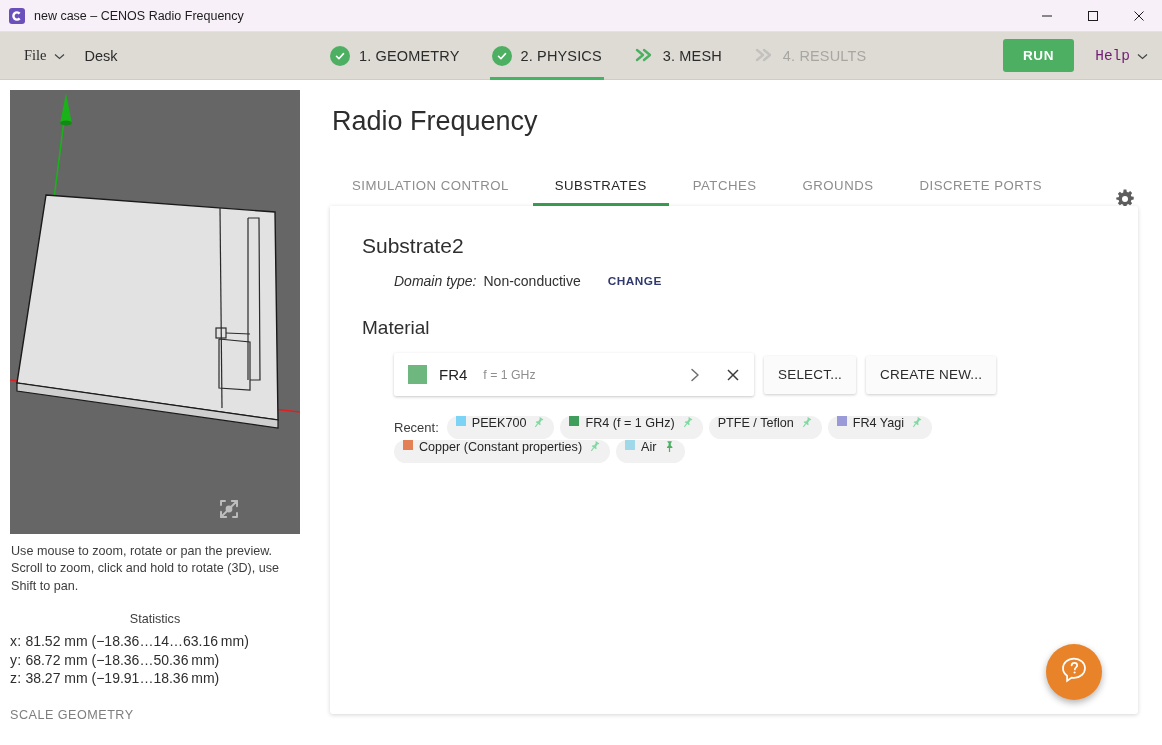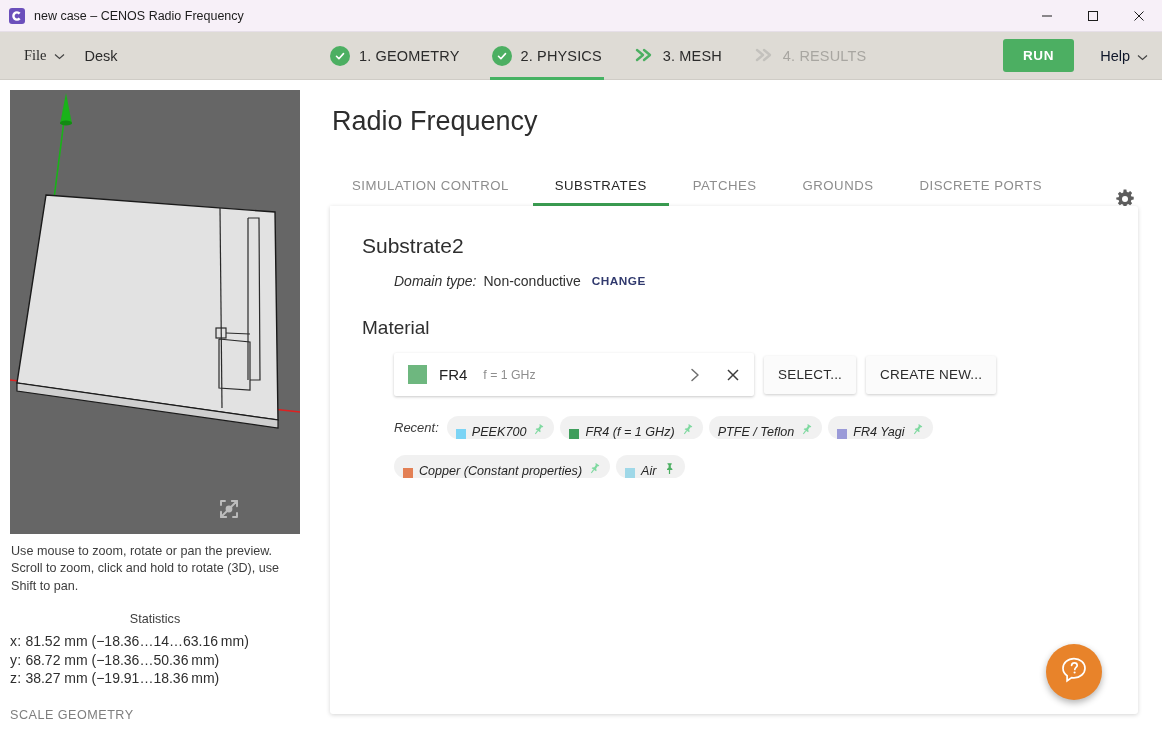--- a/index.html
+++ b/index.html
@@ -69,22 +69,22 @@
   .chev2 { display: block; }
   .run-btn {
     position: absolute; right: 88px;
     background: #4caf62; color: #fff;
     font-size: 13.5px; font-weight: bold; letter-spacing: .6px;
     padding: 9px 20px; border-radius: 3px; border: none;
     font-family: "Liberation Sans", sans-serif;
   }
   .help-menu {
     position: absolute; right: 14px;
-    font-size: 14.5px; color: #0f172a;
-    display: flex; align-items: center; gap: 7px;
+    font-size: 14.5px; color: #701a75;
+    display: flex; align-items: center; gap: 7px; font-family: Liberation Mono, monospace;
   }
 
   
   .body-wrap { display: flex; height: 665px; background: #fff; }
 
   
   .leftpanel { width: 310px; flex: 0 0 310px; padding: 10px 10px 0 10px; }
   .preview {
     width: 290px; height: 444px; background: #666666;
     position: relative; overflow: hidden;
@@ -146,21 +146,21 @@
   }
 
   .sub-title { font-size: 21px; color: #2f2f2f; font-weight: normal; }
   .domain-line {
     margin: 15px 0 0 32px; font-size: 14px;
     color: #303030; display: flex; align-items: center; gap: 7px;
   }
   .domain-line i { font-style: italic; }
   .change-link {
     color: #313a6e; font-size: 11.8px; font-weight: bold;
-    letter-spacing: .5px; margin-left: 4px; text-align: center;
+    letter-spacing: .5px; margin-left: 20px; text-align: center;
   }
   .section-h {
     font-size: 19px; color: #2f2f2f; font-weight: normal; margin-top: 28px;
   }
 
   .mat-row { display: flex; align-items: center; gap: 10px; margin: 14px 0 0 32px; }
   .mat-field {
     width: 360px; height: 43px; background: #fff;
     box-shadow: 0 1px 3px rgba(0,0,0,.22);
     border-radius: 2px; display: flex; align-items: center;
@@ -177,26 +177,26 @@
   .flat-btn {
     height: 38px; background: #fbfbfb;
     box-shadow: 0 1px 3px rgba(0,0,0,.2);
     border-radius: 2px; border: none;
     padding: 0 14px; font-size: 13.5px; color: #2b2b2b;
     font-family: "Liberation Sans", sans-serif; letter-spacing: .2px;
   }
 
   .recent-wrap {
     display: flex; flex-wrap: wrap; align-items: center;
-    gap: 16px 6px; margin: 20px 0 0 32px; max-width: 700px; font-style: italic;
+    gap: 1px 6px; margin: 20px 0 0 32px; max-width: 700px;
   }
   .recent-lbl { font-size: 13px; color: #3b3b3b; margin-right: 2px; }
   .chip {
     background: #f1f1f1; border-radius: 13px; height: 23px;
-    display: inline-flex; align-items: flex-end; gap: 6px;
+    display: inline-flex; align-items: flex-start; gap: 6px;
     padding: 0 9px; font-size: 12.6px; color: #262626;
     white-space: nowrap;
   }
   .chip .csw { width: 10px; height: 10px; flex: 0 0 auto; }
   .pin { display: block; flex: 0 0 auto; }
 
   .fab {
     position: absolute; right: 36px; bottom: 14px;
     width: 56px; height: 56px; border-radius: 50%;
     background: #e8832a; box-shadow: 0 3px 7px rgba(0,0,0,.3);

